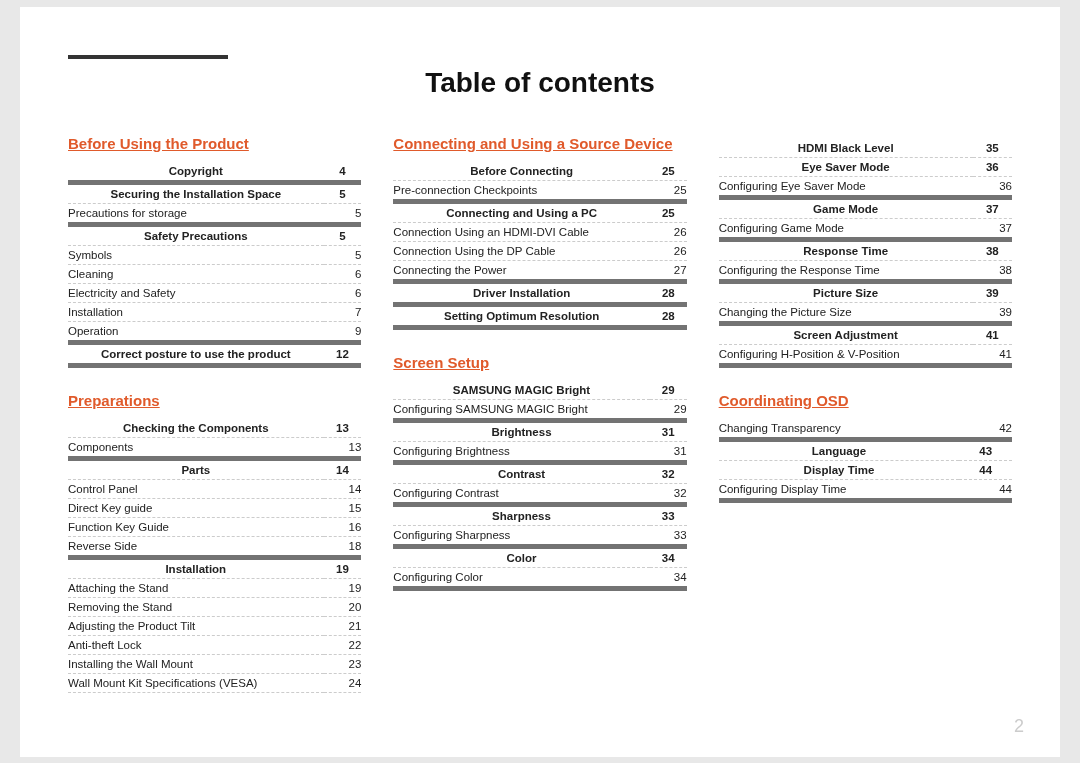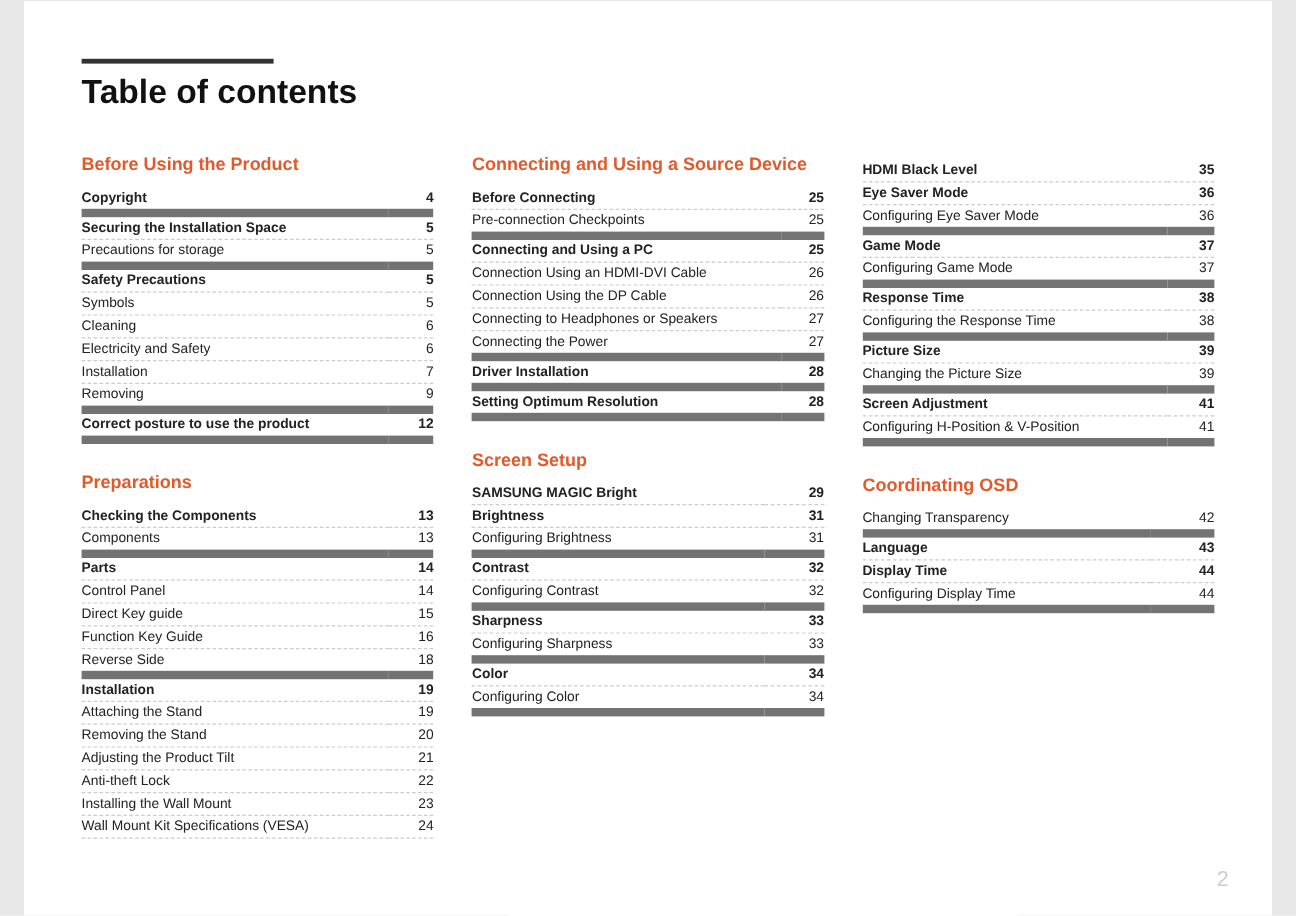--- a/index.html
+++ b/index.html
@@ -22,62 +22,65 @@
       width: 160px;
       height: 4px;
       background: #333;
       margin-bottom: 8px;
     }
     .page-title {
       font-size: 28px;
       font-weight: bold;
       color: #111;
       margin-bottom: 36px;
+      text-align: center;
     }
     .columns {
       display: flex;
       gap: 0;
     }
     .col {
       flex: 1;
       padding-right: 32px;
     }
     .col:last-child { padding-right: 0; }
     .section-heading {
       font-size: 15px;
       font-weight: bold;
       color: #e05a2b;
       margin-bottom: 10px;
       margin-top: 0;
+      text-decoration: underline;
     }
     .toc-table {
       width: 100%;
       border-collapse: collapse;
       font-size: 11.5px;
       margin-bottom: 24px;
     }
     .toc-table tr td {
       padding: 3px 0;
       vertical-align: top;
       border-bottom: 1px dashed #ccc;
       color: #222;
     }
     .toc-table tr.solid-border td {
-      border-bottom: 7px solid #737373;
+      border-bottom: 5px solid #737373;
     }
     .toc-table td.label {
       width: auto;
     }
     .toc-table td.num {
       text-align: right;
       min-width: 28px;
       font-weight: normal;
     }
     .toc-table tr.bold-row td {
       font-weight: bold;
+      text-align: center;
     }
     .toc-table tr.bold-row td.num {
       font-weight: bold;
     }
     .page-number {
       position: absolute;
       bottom: 20px;
       right: 36px;
       font-size: 18px;
       color: #ccc;
@@ -123,21 +126,21 @@
             </tr>
             <tr>
               <td class="label">Electricity and Safety</td>
               <td class="num">6</td>
             </tr>
             <tr>
               <td class="label">Installation</td>
               <td class="num">7</td>
             </tr>
             <tr class="solid-border">
-              <td class="label">Removing</td>
+              <td class="label">Operation</td>
               <td class="num">9</td>
             </tr>
             <tr class="bold-row solid-border">
               <td class="label">Correct posture to use the product</td>
               <td class="num">12</td>
             </tr>
           </tbody>
         </table>
         <div class="section-heading">Preparations</div>
         <table class="toc-table">
@@ -219,24 +222,20 @@
               <td class="num">25</td>
             </tr>
             <tr>
               <td class="label">Connection Using an HDMI-DVI Cable</td>
               <td class="num">26</td>
             </tr>
             <tr>
               <td class="label">Connection Using the DP Cable</td>
               <td class="num">26</td>
             </tr>
-            <tr>
-              <td class="label">Connecting to Headphones or Speakers</td>
-              <td class="num">27</td>
-            </tr>
             <tr class="solid-border">
               <td class="label">Connecting the Power</td>
               <td class="num">27</td>
             </tr>
             <tr class="bold-row solid-border">
               <td class="label">Driver Installation</td>
               <td class="num">28</td>
             </tr>
             <tr class="bold-row solid-border">
               <td class="label">Setting Optimum Resolution</td>
@@ -244,20 +243,24 @@
             </tr>
           </tbody>
         </table>
         <div class="section-heading">Screen Setup</div>
         <table class="toc-table">
           <tbody>
             <tr class="bold-row">
               <td class="label">SAMSUNG MAGIC Bright</td>
               <td class="num">29</td>
             </tr>
+            <tr class="solid-border">
+              <td class="label">Configuring SAMSUNG MAGIC Bright</td>
+              <td class="num">29</td>
+            </tr>
             <tr class="bold-row">
               <td class="label">Brightness</td>
               <td class="num">31</td>
             </tr>
             <tr class="solid-border">
               <td class="label">Configuring Brightness</td>
               <td class="num">31</td>
             </tr>
             <tr class="bold-row">
               <td class="label">Contrast</td>

